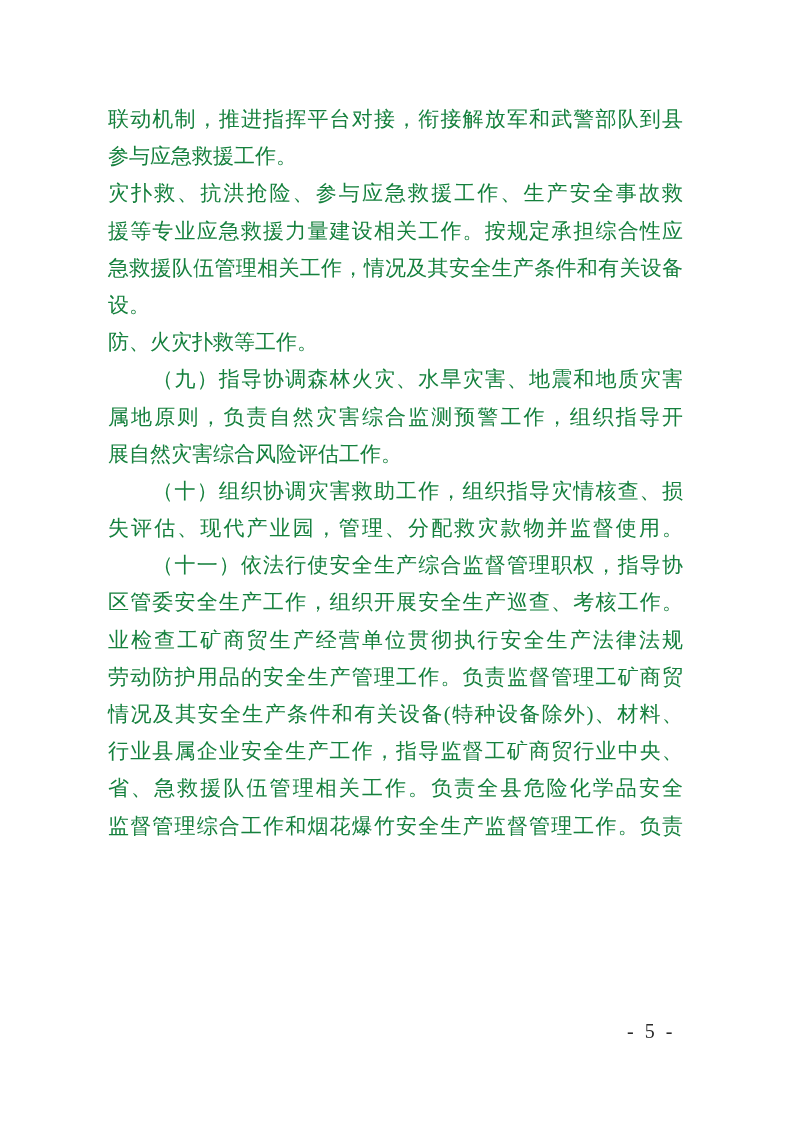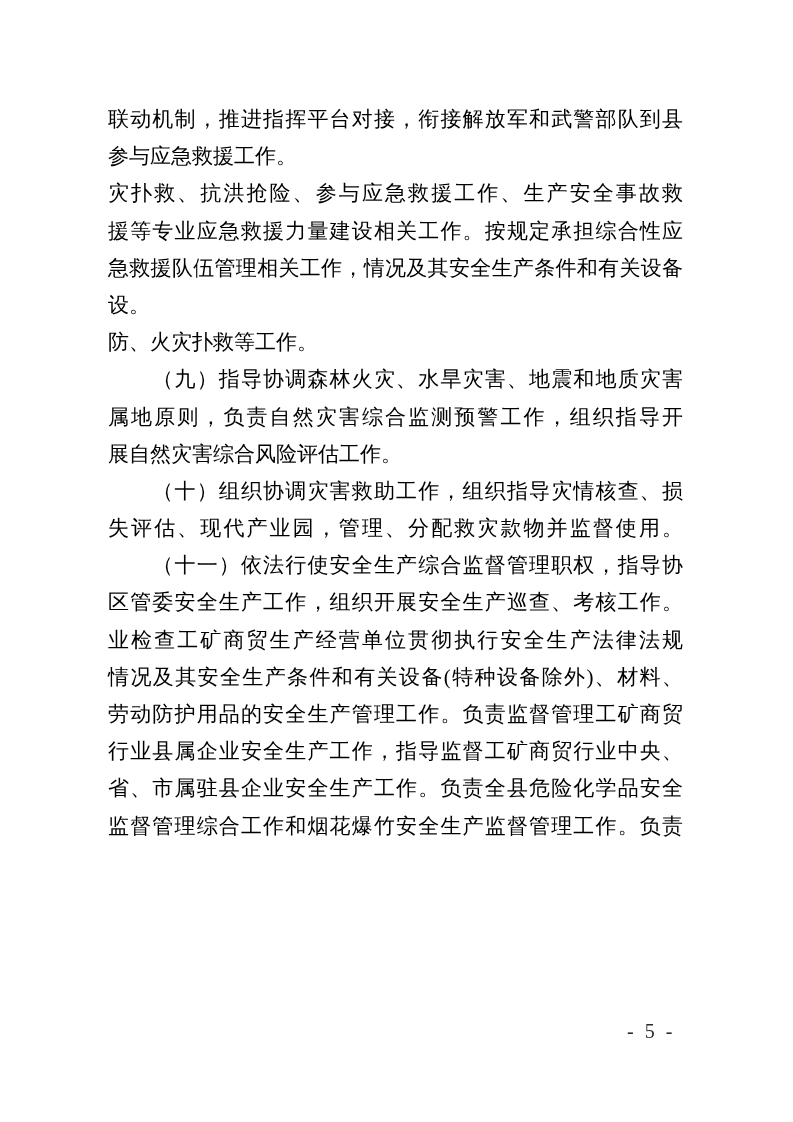--- a/index.html
+++ b/index.html
@@ -24,21 +24,21 @@
   }
   .paragraph {
     margin: 0;
     padding: 0;
   }
   .line {
     font-size: 21px;
     line-height: 37.2px;
     height: 37.2px;
     white-space: nowrap;
-    color: #000000;
+    color: #15803d;
   }
   .line.fill {
     white-space: normal;
     text-align: justify;
     text-align-last: justify;
   }
   .page-number {
     position: absolute;
     left: 627px;
     top: 1019px;
@@ -81,23 +81,23 @@
       <div class="line fill">失评估、现代产业园，管理、分配救灾款物并监督使用。</div>
     </div>
 
     <div class="paragraph">
       <div class="line fill">　　（十一）依法行使安全生产综合监督管理职权，指导协</div>
       <div class="line fill">区管委安全生产工作，组织开展安全生产巡查、考核工作。</div>
     </div>
 
     <div class="paragraph">
       <div class="line fill">业检查工矿商贸生产经营单位贯彻执行安全生产法律法规</div>
+      <div class="line fill">劳动防护用品的安全生产管理工作。负责监督管理工矿商贸</div>
       <div class="line fill">情况及其安全生产条件和有关设备(特种设备除外)、材料、</div>
-      <div class="line fill">劳动防护用品的安全生产管理工作。负责监督管理工矿商贸</div>
       <div class="line fill">行业县属企业安全生产工作，指导监督工矿商贸行业中央、</div>
-      <div class="line fill">省、市属驻县企业安全生产工作。负责全县危险化学品安全</div>
+      <div class="line fill">省、急救援队伍管理相关工作。负责全县危险化学品安全</div>
       <div class="line fill">监督管理综合工作和烟花爆竹安全生产监督管理工作。负责</div>
     </div>
 
   </div>
 
   <div class="page-number">- 5 -</div>
 </div>
 
 </body></html>

